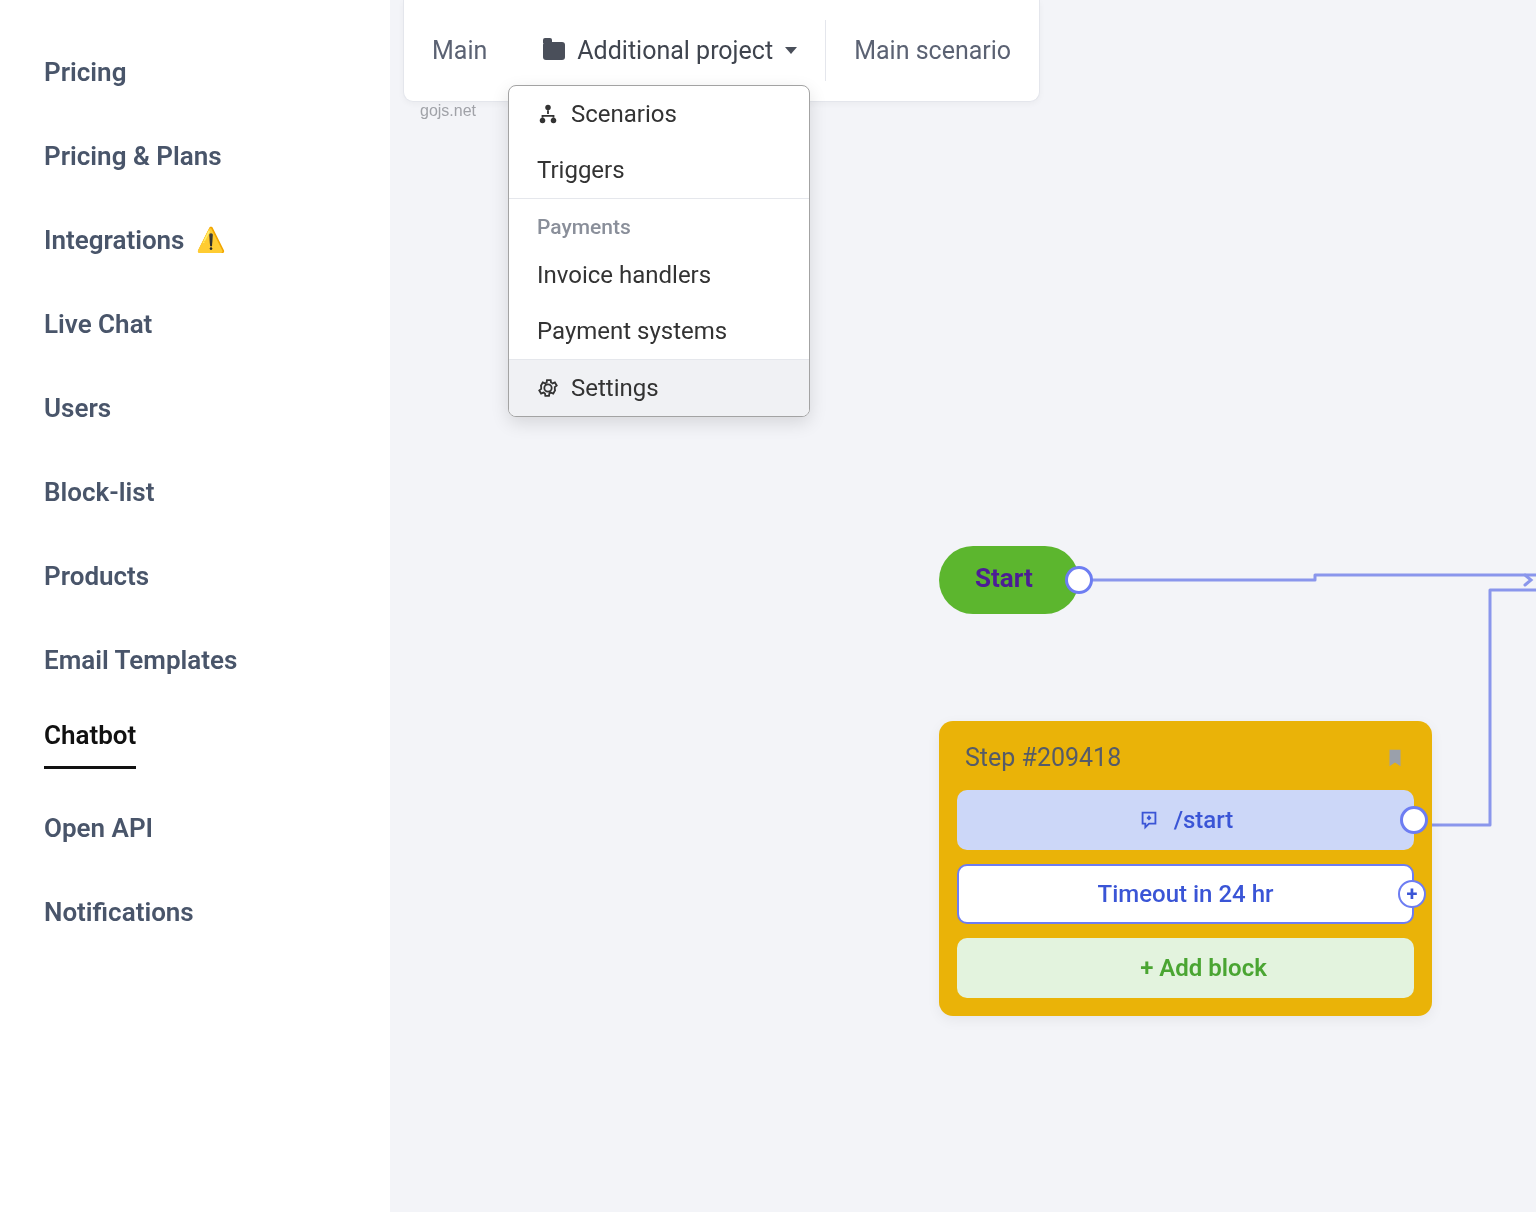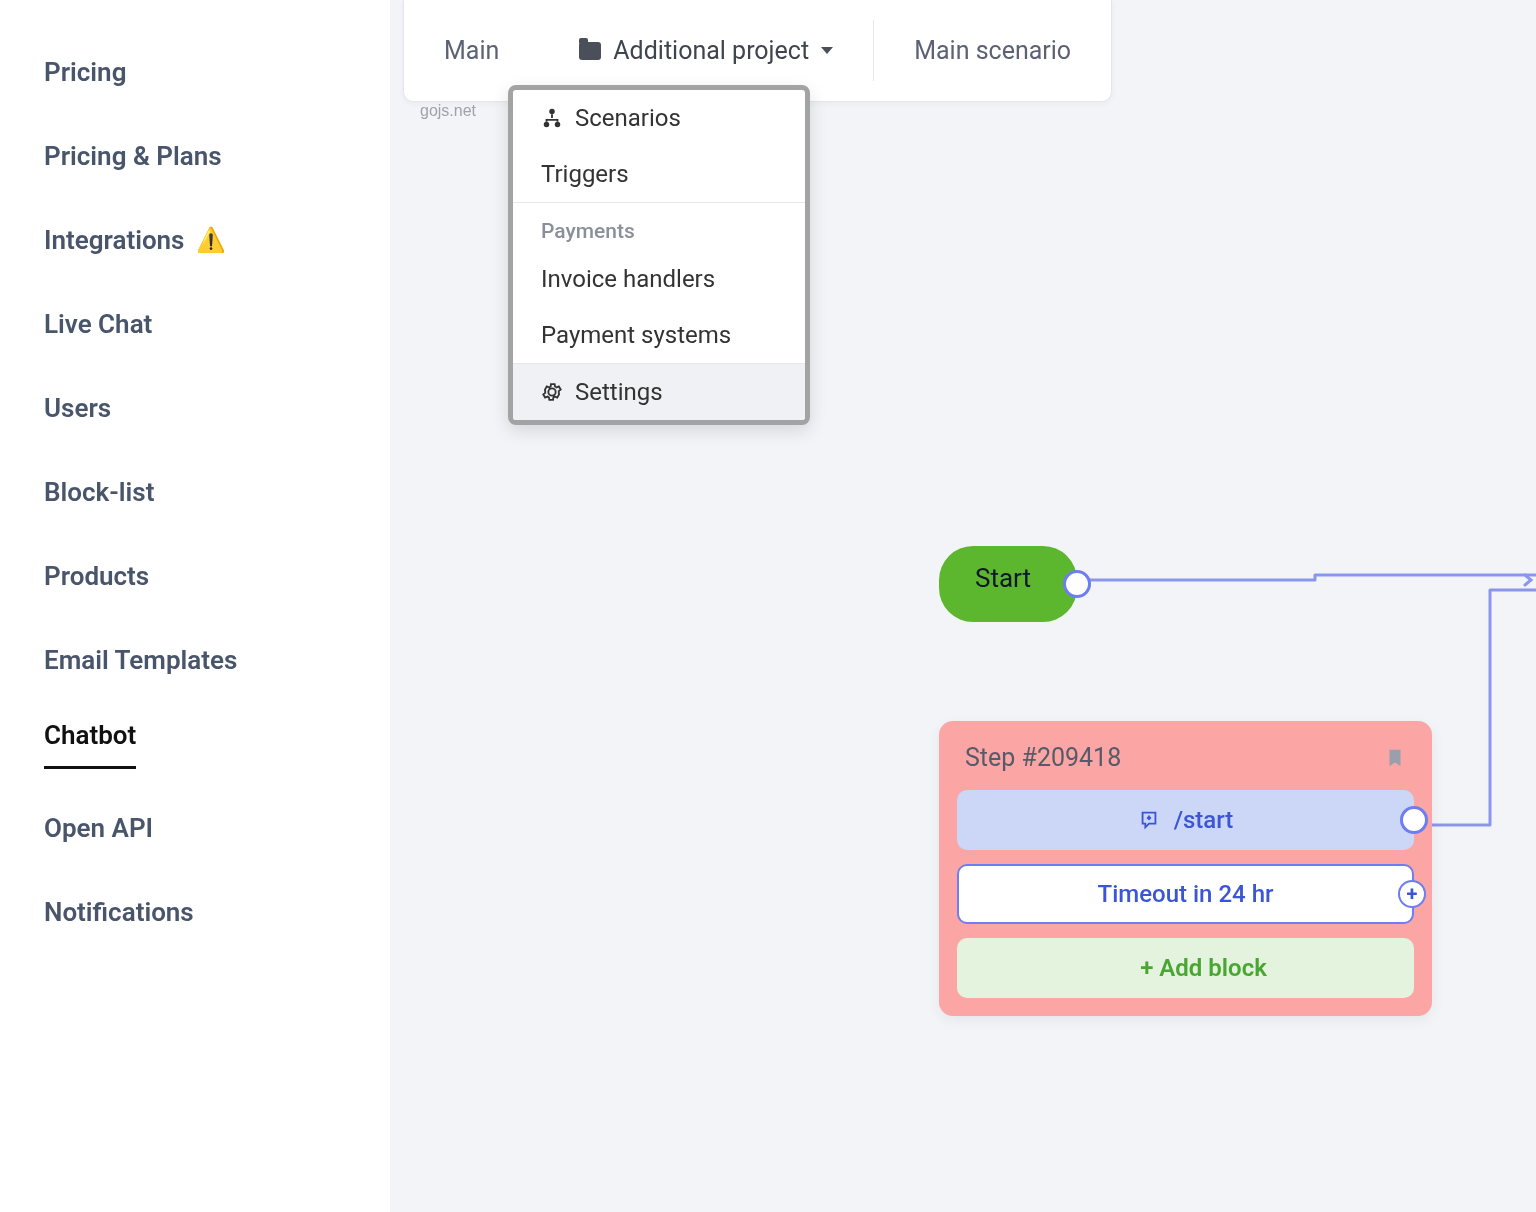--- a/index.html
+++ b/index.html
@@ -61,21 +61,21 @@
     border-top: none;
     border-bottom-left-radius: 10px;
     border-bottom-right-radius: 10px;
     display: flex;
     align-items: center;
     font-size: 25px;
     color: #5b6273;
     box-shadow: 0 2px 6px rgba(0,0,0,0.04);
   }
   .crumbbar .seg {
-    padding: 0 40px;
+    padding: 0 28px;
     height: 100%;
     display: flex;
     align-items: center;
     gap: 10px;
     white-space: nowrap;
   }
   .crumbbar .sep {
     width: 1px; height: 60%;
     background: #e4e6ec;
   }
@@ -99,21 +99,21 @@
     border-right: 6px solid transparent;
     border-top: 7px solid #4a4f5a;
   }
 
   
   .dropdown {
     position: absolute;
     top: 85px; left: 118px;
     width: 302px;
     background: #fff;
-    border: 5px solid #a3a3a3;
+    border: 1px solid #a3a3a3;
     border-radius: 8px;
     box-shadow: 0 6px 18px rgba(0,0,0,0.12);
     overflow: hidden;
   }
   .dropdown .row {
     padding: 14px 28px;
     font-size: 24px;
     color: #333;
     display: flex;
     align-items: center;
@@ -138,41 +138,41 @@
   }
 
   
   .wires { position: absolute; inset: 0; width: 100%; height: 100%; pointer-events: none; }
 
   
   .start-node {
     position: absolute;
     top: 546px; left: 549px;
     background: #5cb62e;
-    color: #0f172a;
+    color: #4c1d95;
     font-size: 26px;
-    font-weight: 400;
-    padding: 17px 46px 29px 36px;
+    font-weight: 700;
+    padding: 17px 46px 21px 36px;
     border-radius: 34px;
   }
   .port {
     position: absolute;
     width: 28px; height: 28px;
     background: #fff;
     border: 3px solid #6d7df2;
     border-radius: 50%;
   }
   .start-node .port { right: -14px; top: 50%; transform: translateY(-50%); }
 
   
   .step-card {
     position: absolute;
     top: 721px; left: 549px;
     width: 493px;
-    background: #fca5a5;
+    background: #eab308;
     border-radius: 14px;
     padding: 18px;
     box-shadow: 0 4px 14px rgba(0,0,0,0.06);
   }
   .step-head {
     display: flex;
     justify-content: space-between;
     align-items: center;
     padding: 4px 8px 18px 8px;
     font-size: 25px;

